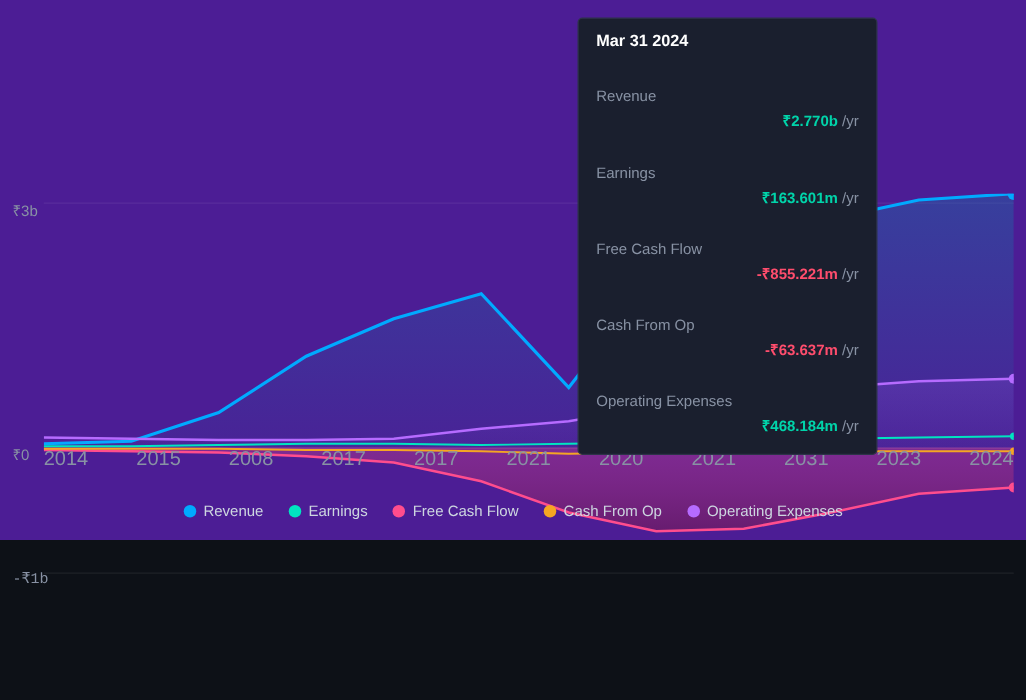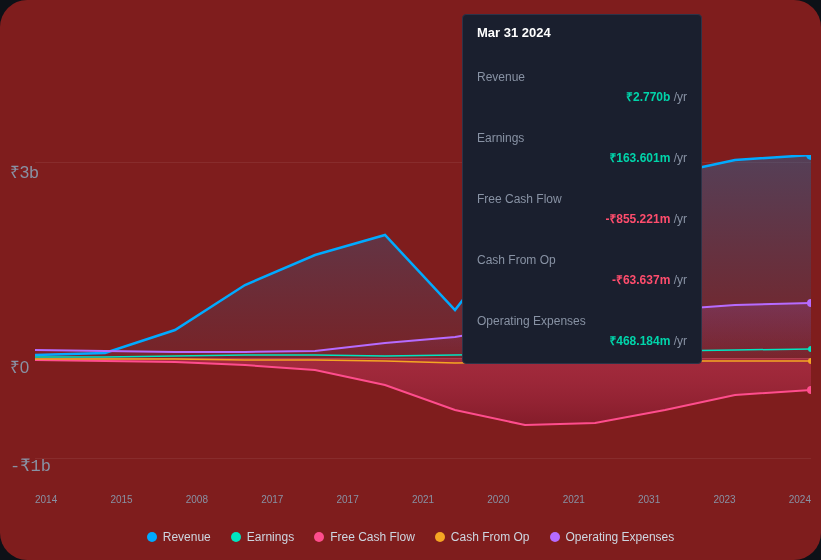--- a/index.html
+++ b/index.html
@@ -9,23 +9,22 @@
       font-family: -apple-system, BlinkMacSystemFont, 'Segoe UI', sans-serif;
       width: 821px;
       height: 560px;
       overflow: hidden;
       position: relative;
     }
 
     .chart-container {
       position: relative;
       width: 821px;
-      height: 560px;
-      background: #7f1d1d;
-      border-radius: 27px;
+      height: 432px;
+      background: #4c1d95;
     }
 
     .tooltip-box {
       position: absolute;
       top: 14px;
       left: 462px;
       background: #1a1f2e;
       border: 1px solid #2d3348;
       border-radius: 4px;
       padding: 10px 14px;
@@ -57,39 +56,39 @@
       font-weight: 600;
       text-align: right;
       margin-top: 40px;
     }
 
     .tooltip-value.green { color: #00d4aa; }
     .tooltip-value.red { color: #ff4d6d; }
 
     .y-axis-label {
       position: absolute;
-      font-size: 17px;
+      font-size: 12px;
       color: #8892a4;
     }
 
     .y-label-3b { top: 160px; left: 10px; }
     .y-label-0 { top: 355px; left: 10px; }
     .y-label-neg1b { top: 455px; left: 10px; font-family: Liberation Mono, monospace; }
 
     .x-axis {
       position: absolute;
       bottom: 55px;
       left: 35px;
       right: 10px;
       display: flex;
       justify-content: space-between;
     }
 
     .x-label {
-      font-size: 10px;
+      font-size: 16px;
       color: #8892a4;
       text-align: left;
     }
 
     .legend {
       position: absolute;
       bottom: 16px;
       left: 0;
       right: 0;
       display: flex;

